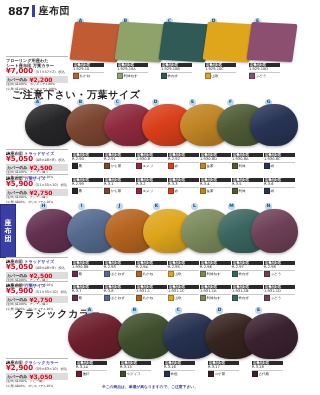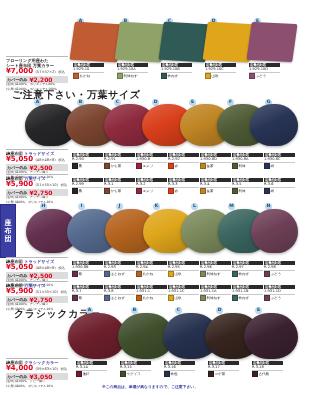--- a/index.html
+++ b/index.html
@@ -83,20 +83,25 @@
   .footnote{
     position:absolute;left:0;right:0;text-align:center;
     font-size:3.8px;color:#3b3fa3;font-weight:bold;
   }
 </style>
 </head>
 <body>
 
 <div class="page">
 
+  <div class="hdr">
+    <div class="hdr-num">887</div>
+    <div class="hdr-bar"></div>
+    <div class="hdr-title">座布団</div>
+  </div>
 
   <div class="sidetab">
     <span>座</span>
     <span>布</span>
     <span>団</span>
   </div>
 
   <div class="row">
     <div class="badge" style="left:77px;top:18px;">A</div>
     <div class="badge" style="left:122px;top:18px;">B</div>
@@ -500,21 +505,21 @@
 
     <div class="cush puff" id="c0" style="left: 68px; top: 313px; width: 58px; height: 46px; background: rgb(109, 31, 44);"></div>
     <div class="cush puff" id="c1" style="left: 118px; top: 313px; width: 56px; height: 46px; background: rgb(63, 79, 44);"></div>
     <div class="cush puff" id="c2" style="left: 163px; top: 313px; width: 56px; height: 46px; background: rgb(38, 49, 79);"></div>
     <div class="cush puff" id="c3" style="left: 205px; top: 313px; width: 56px; height: 46px; background: rgb(54, 36, 31);"></div>
     <div class="cush puff" id="c4" style="left: 244px; top: 313px; width: 54px; height: 46px; background: rgb(59, 33, 48);"></div>
   </div>
 
   <div class="pblock" style="left:6px;top:358px;">
     <div class="pb-head"><span>綿座布団</span> <span class="nm">クラシックカラー</span></div>
-    <div class="pb-price"><span>¥4,000</span>
+    <div class="pb-price"><span>¥2,900</span>
       <span class="dim">(59×63×10)</span>
       <span class="tax">税込</span>
     </div>
     <div class="pb-cover">
       <span>カバーのみ</span>
       <span class="c2">¥3,050</span>
     </div>
     <div class="pb-note">(生地) 綿100%、ドビー織り</div>
     <div class="pb-note">(中身) 綿80%、ポリエステル20%</div>
   </div>

